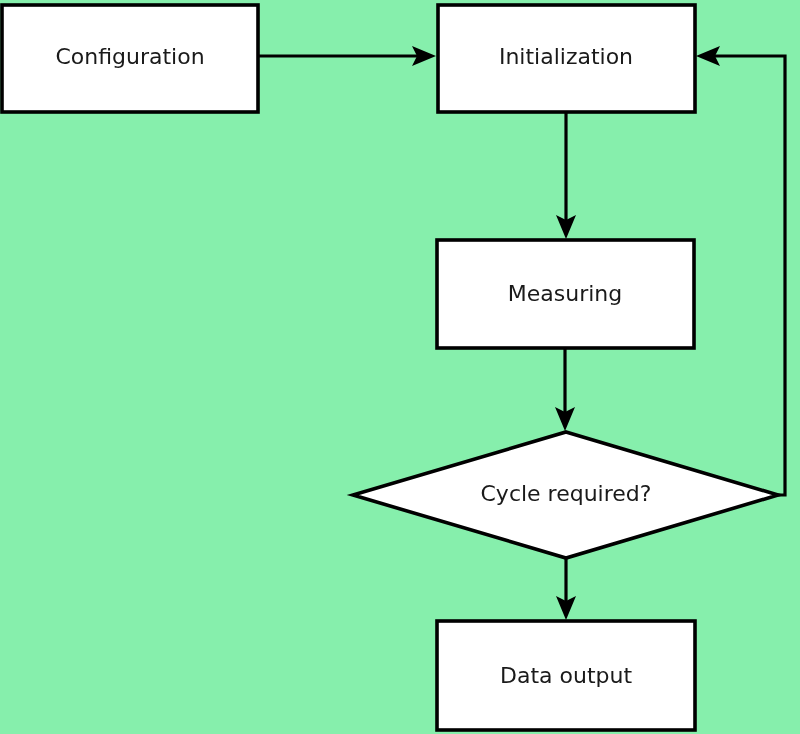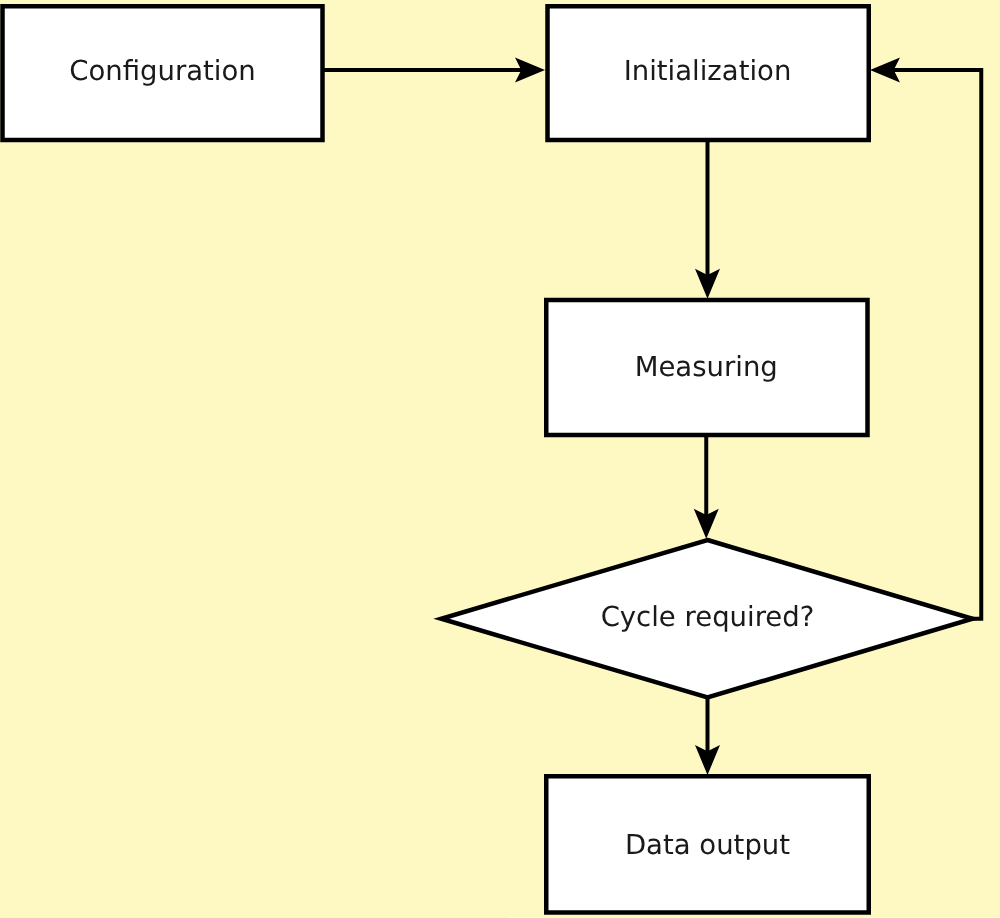--- a/index.html
+++ b/index.html
@@ -11,21 +11,21 @@
   body {
     width: 800px;
     height: 734px;
     font-family: "DejaVu Sans", sans-serif;
     overflow: hidden;
   }
   #flow-root {
     position: relative;
     width: 800px;
     height: 734px;
-    background: #fef9c3;
+    background: #86efac;
   }
   #flow-svg {
     position: absolute;
     left: 0;
     top: 0;
     width: 800px;
     height: 734px;
     display: block;
   }
   .node-shape {

